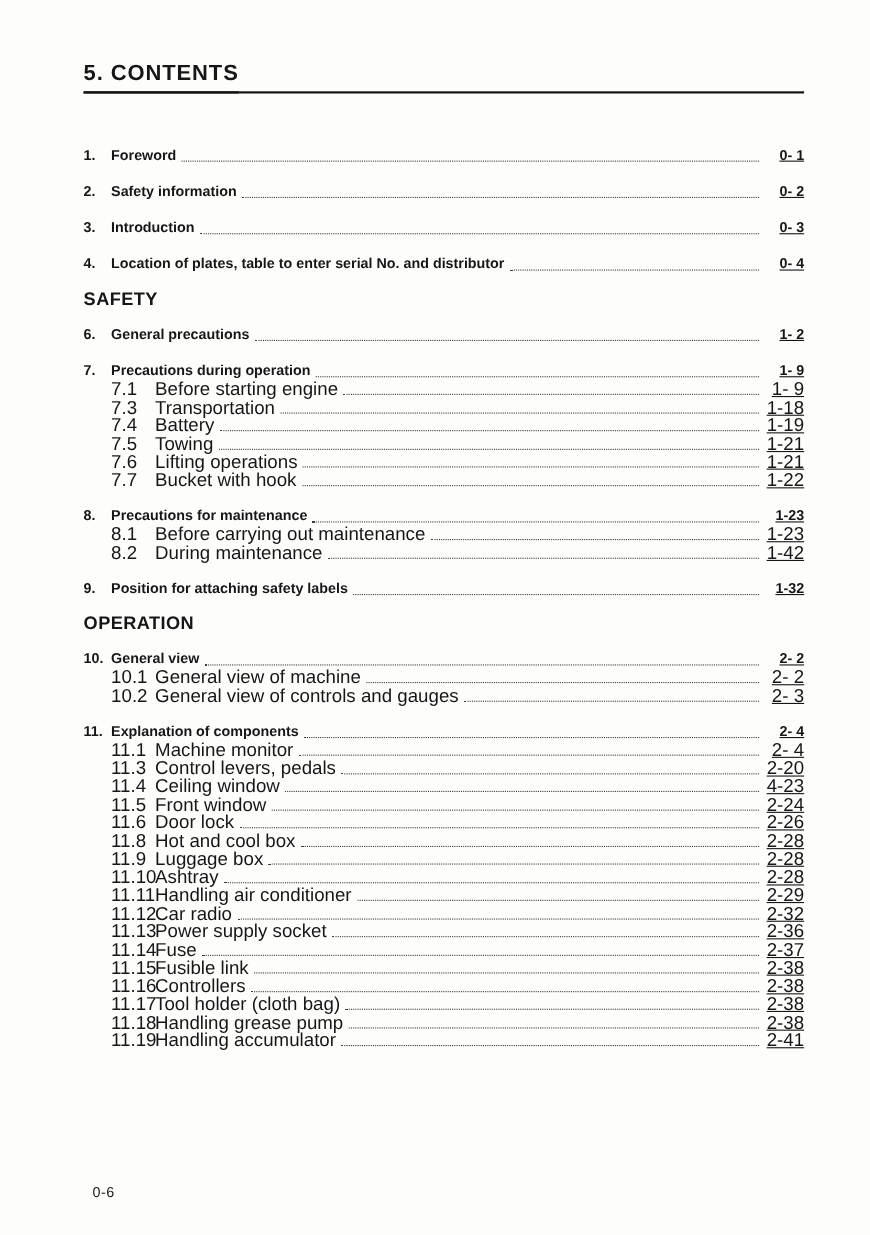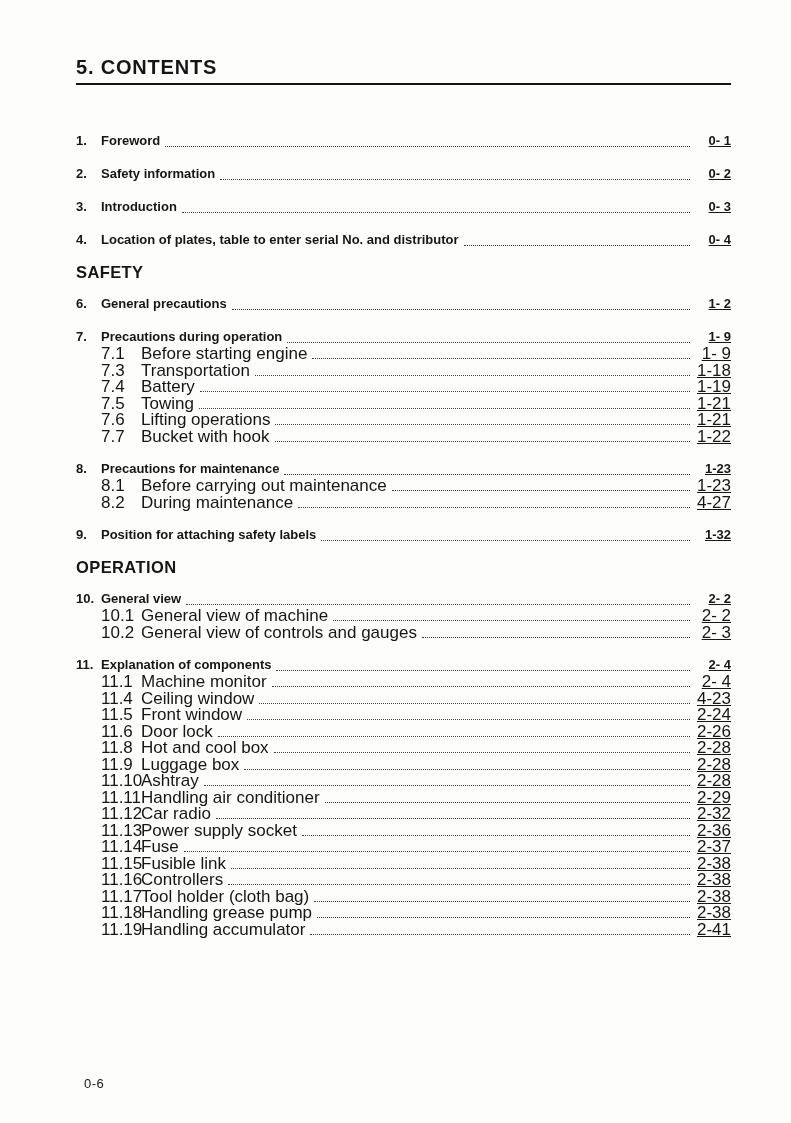--- a/index.html
+++ b/index.html
@@ -188,21 +188,21 @@
             <div class="toc-row lvl1">
               <span class="num">8.1</span>
               <span class="label">Before carrying out maintenance</span>
               <span class="leader"></span>
               <span class="pageno">1-23</span>
             </div>
             <div class="toc-row lvl1">
               <span class="num">8.2</span>
               <span class="label">During maintenance</span>
               <span class="leader"></span>
-              <span class="pageno">4-27</span>
+              <span class="pageno">1-42</span>
             </div>
           </div>
           <div class="toc-group">
             <div class="toc-row lvl0">
               <span class="num">9.</span>
               <span class="label">Position for attaching safety labels</span>
               <span class="leader"></span>
               <span class="pageno">1-32</span>
             </div>
           </div>
@@ -238,20 +238,26 @@
               <span class="leader"></span>
               <span class="pageno">2- 4</span>
             </div>
             <div class="toc-row lvl1">
               <span class="num">11.1</span>
               <span class="label">Machine monitor</span>
               <span class="leader"></span>
               <span class="pageno">2- 4</span>
             </div>
             <div class="toc-row lvl1">
+              <span class="num">11.3</span>
+              <span class="label">Control levers, pedals</span>
+              <span class="leader"></span>
+              <span class="pageno">2-20</span>
+            </div>
+            <div class="toc-row lvl1">
               <span class="num">11.4</span>
               <span class="label">Ceiling window</span>
               <span class="leader"></span>
               <span class="pageno">4-23</span>
             </div>
             <div class="toc-row lvl1">
               <span class="num">11.5</span>
               <span class="label">Front window</span>
               <span class="leader"></span>
               <span class="pageno">2-24</span>

